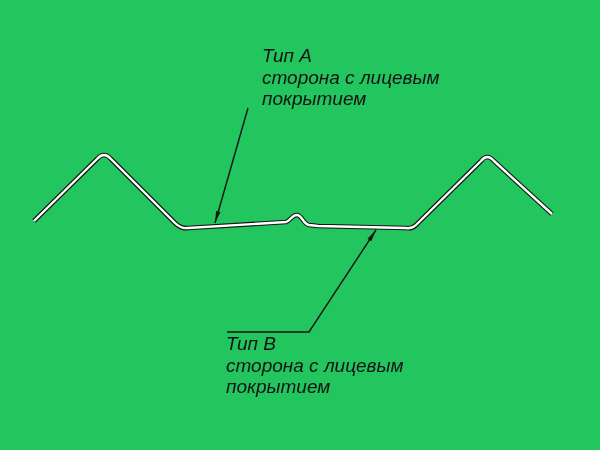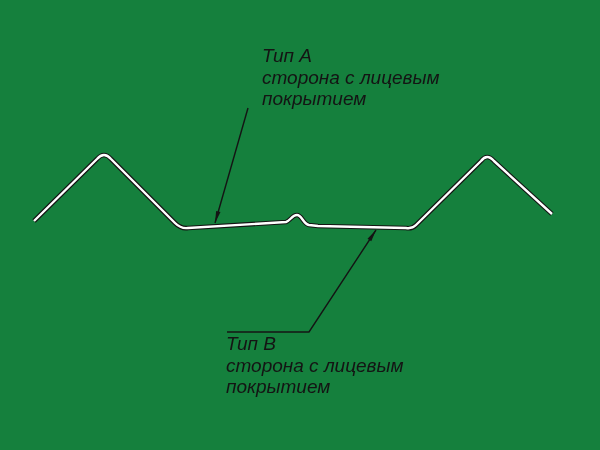--- a/index.html
+++ b/index.html
@@ -4,21 +4,21 @@
   <style>
     html, body {
       margin: 0;
       padding: 0;
       background: #ffffff;
     }
     .canvas {
       position: relative;
       width: 600px;
       height: 450px;
-      background: #15803d;
+      background: #22c55e;
       overflow: hidden;
       font-family: "Liberation Sans", sans-serif;
     }
     svg {
       display: block;
     }
     .profile-outer {
       fill: none;
       stroke: #141414;
       stroke-width: 4.6;

